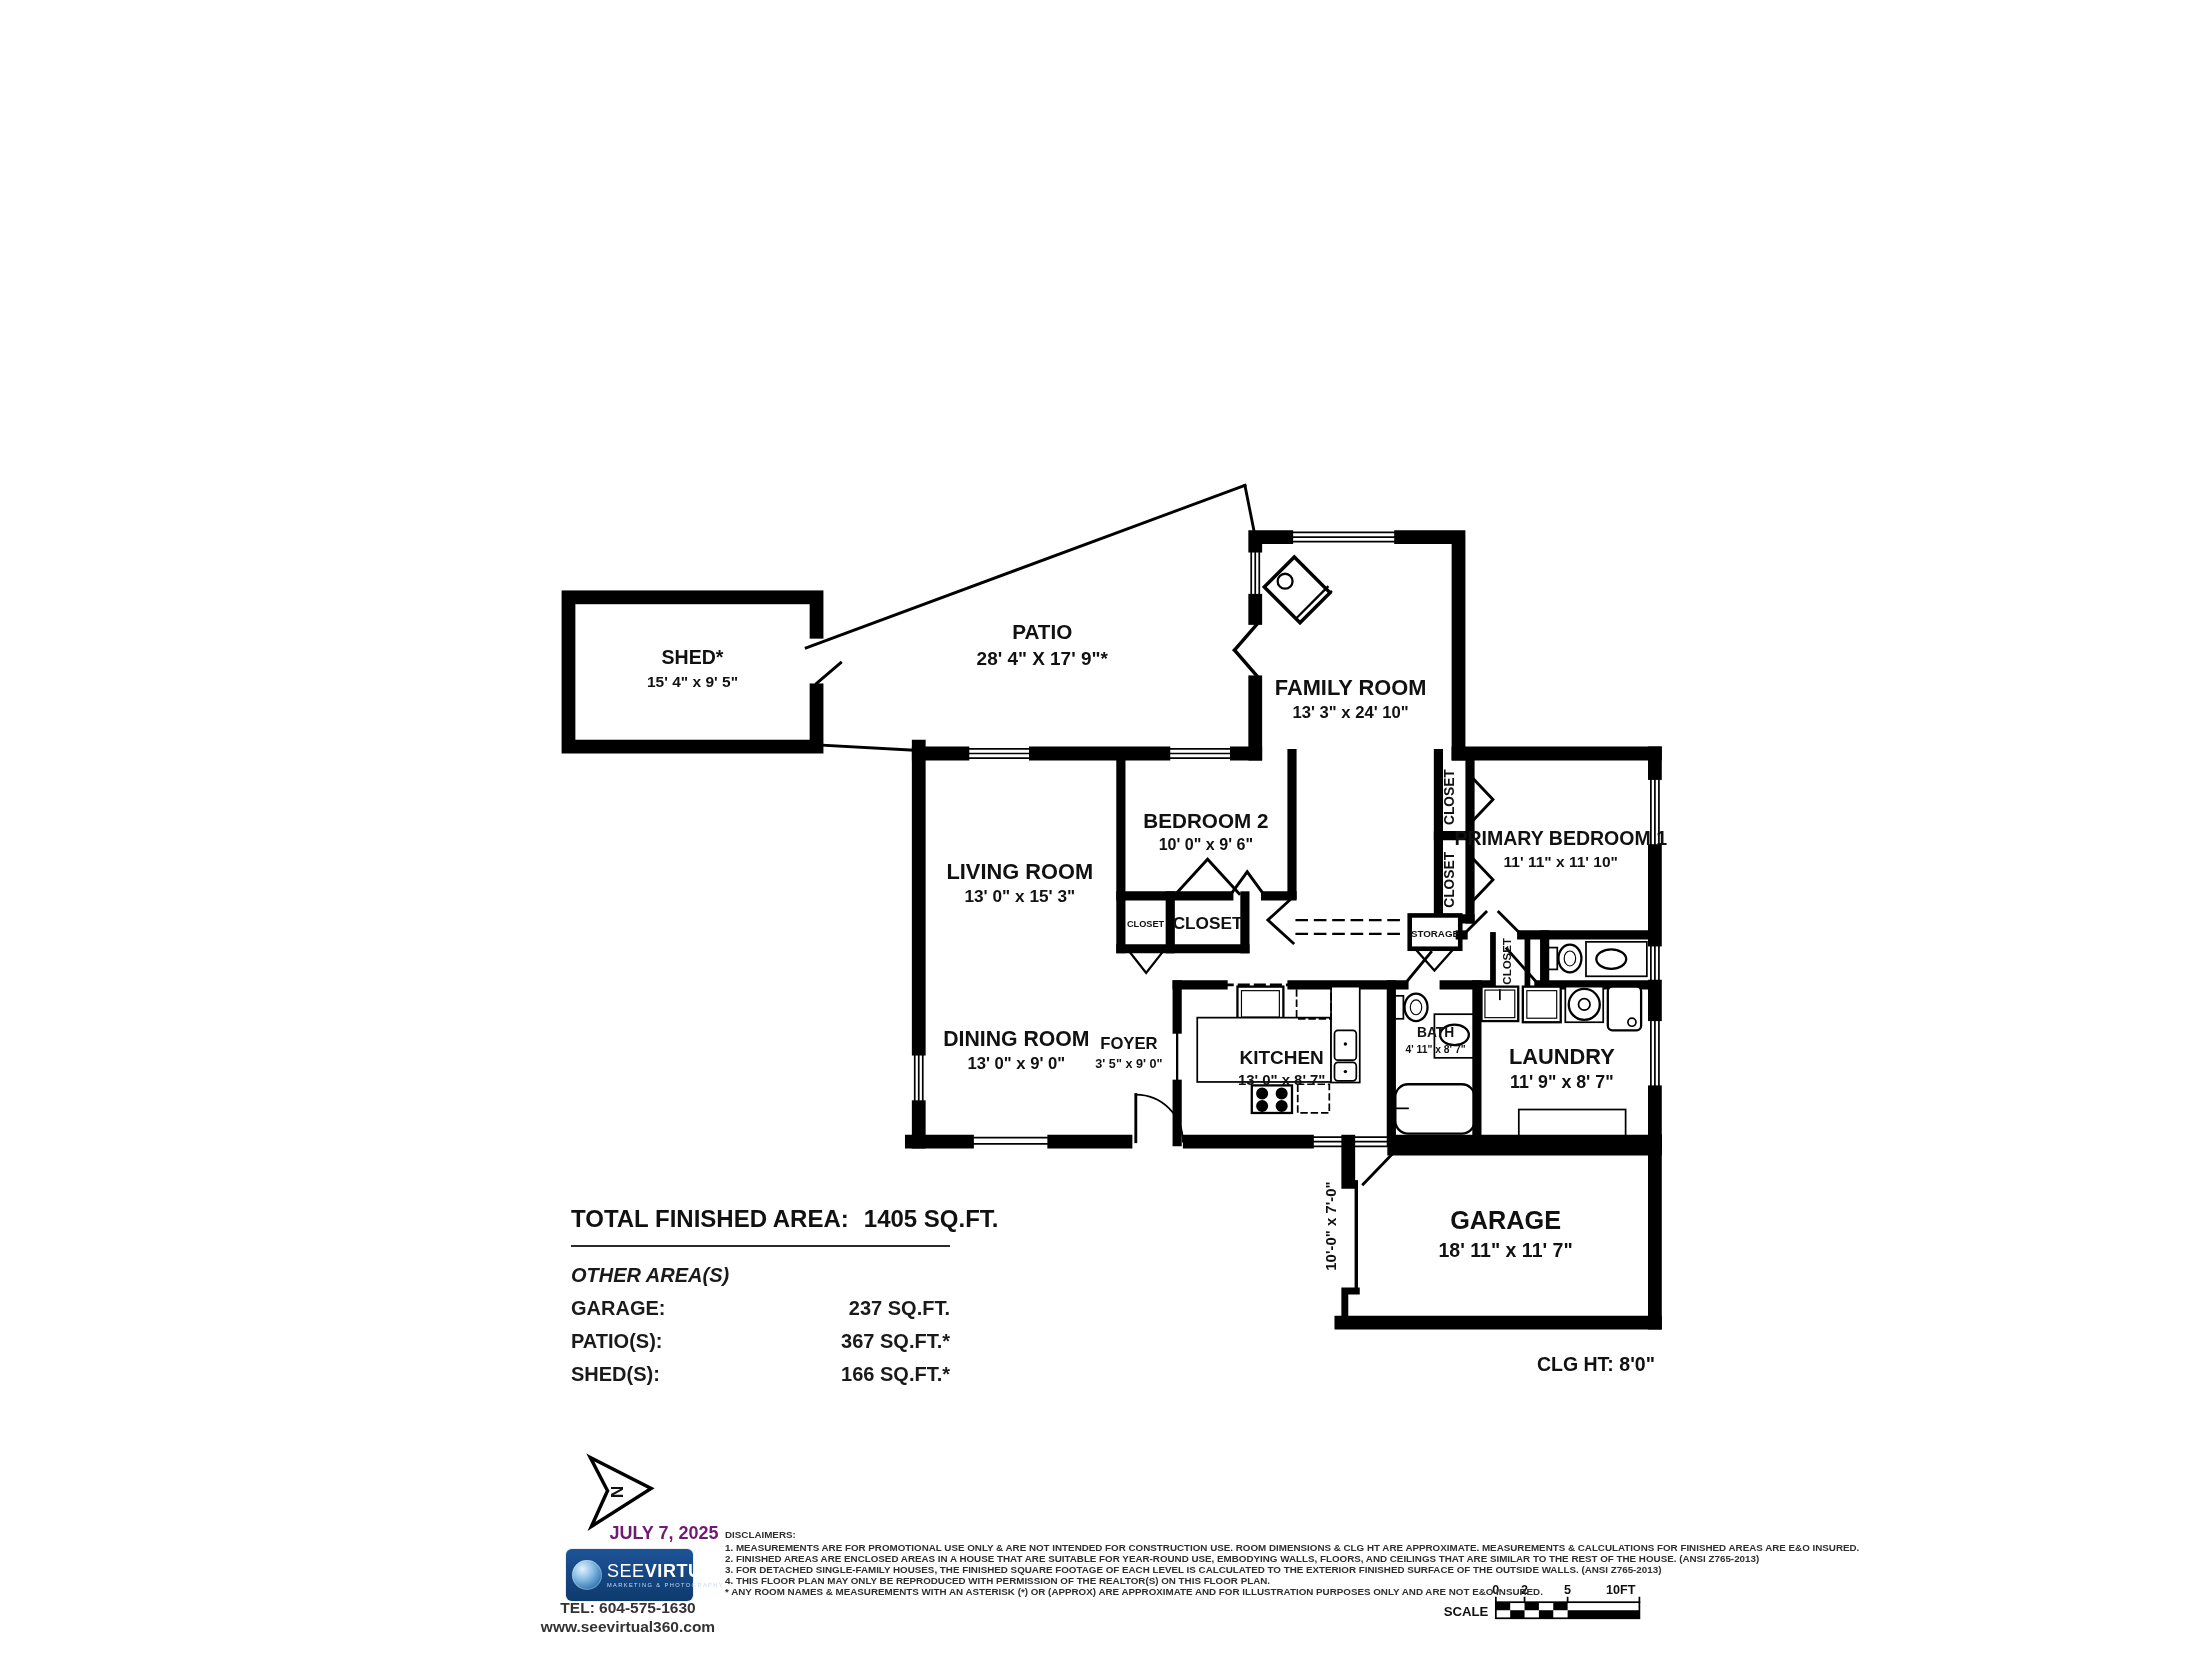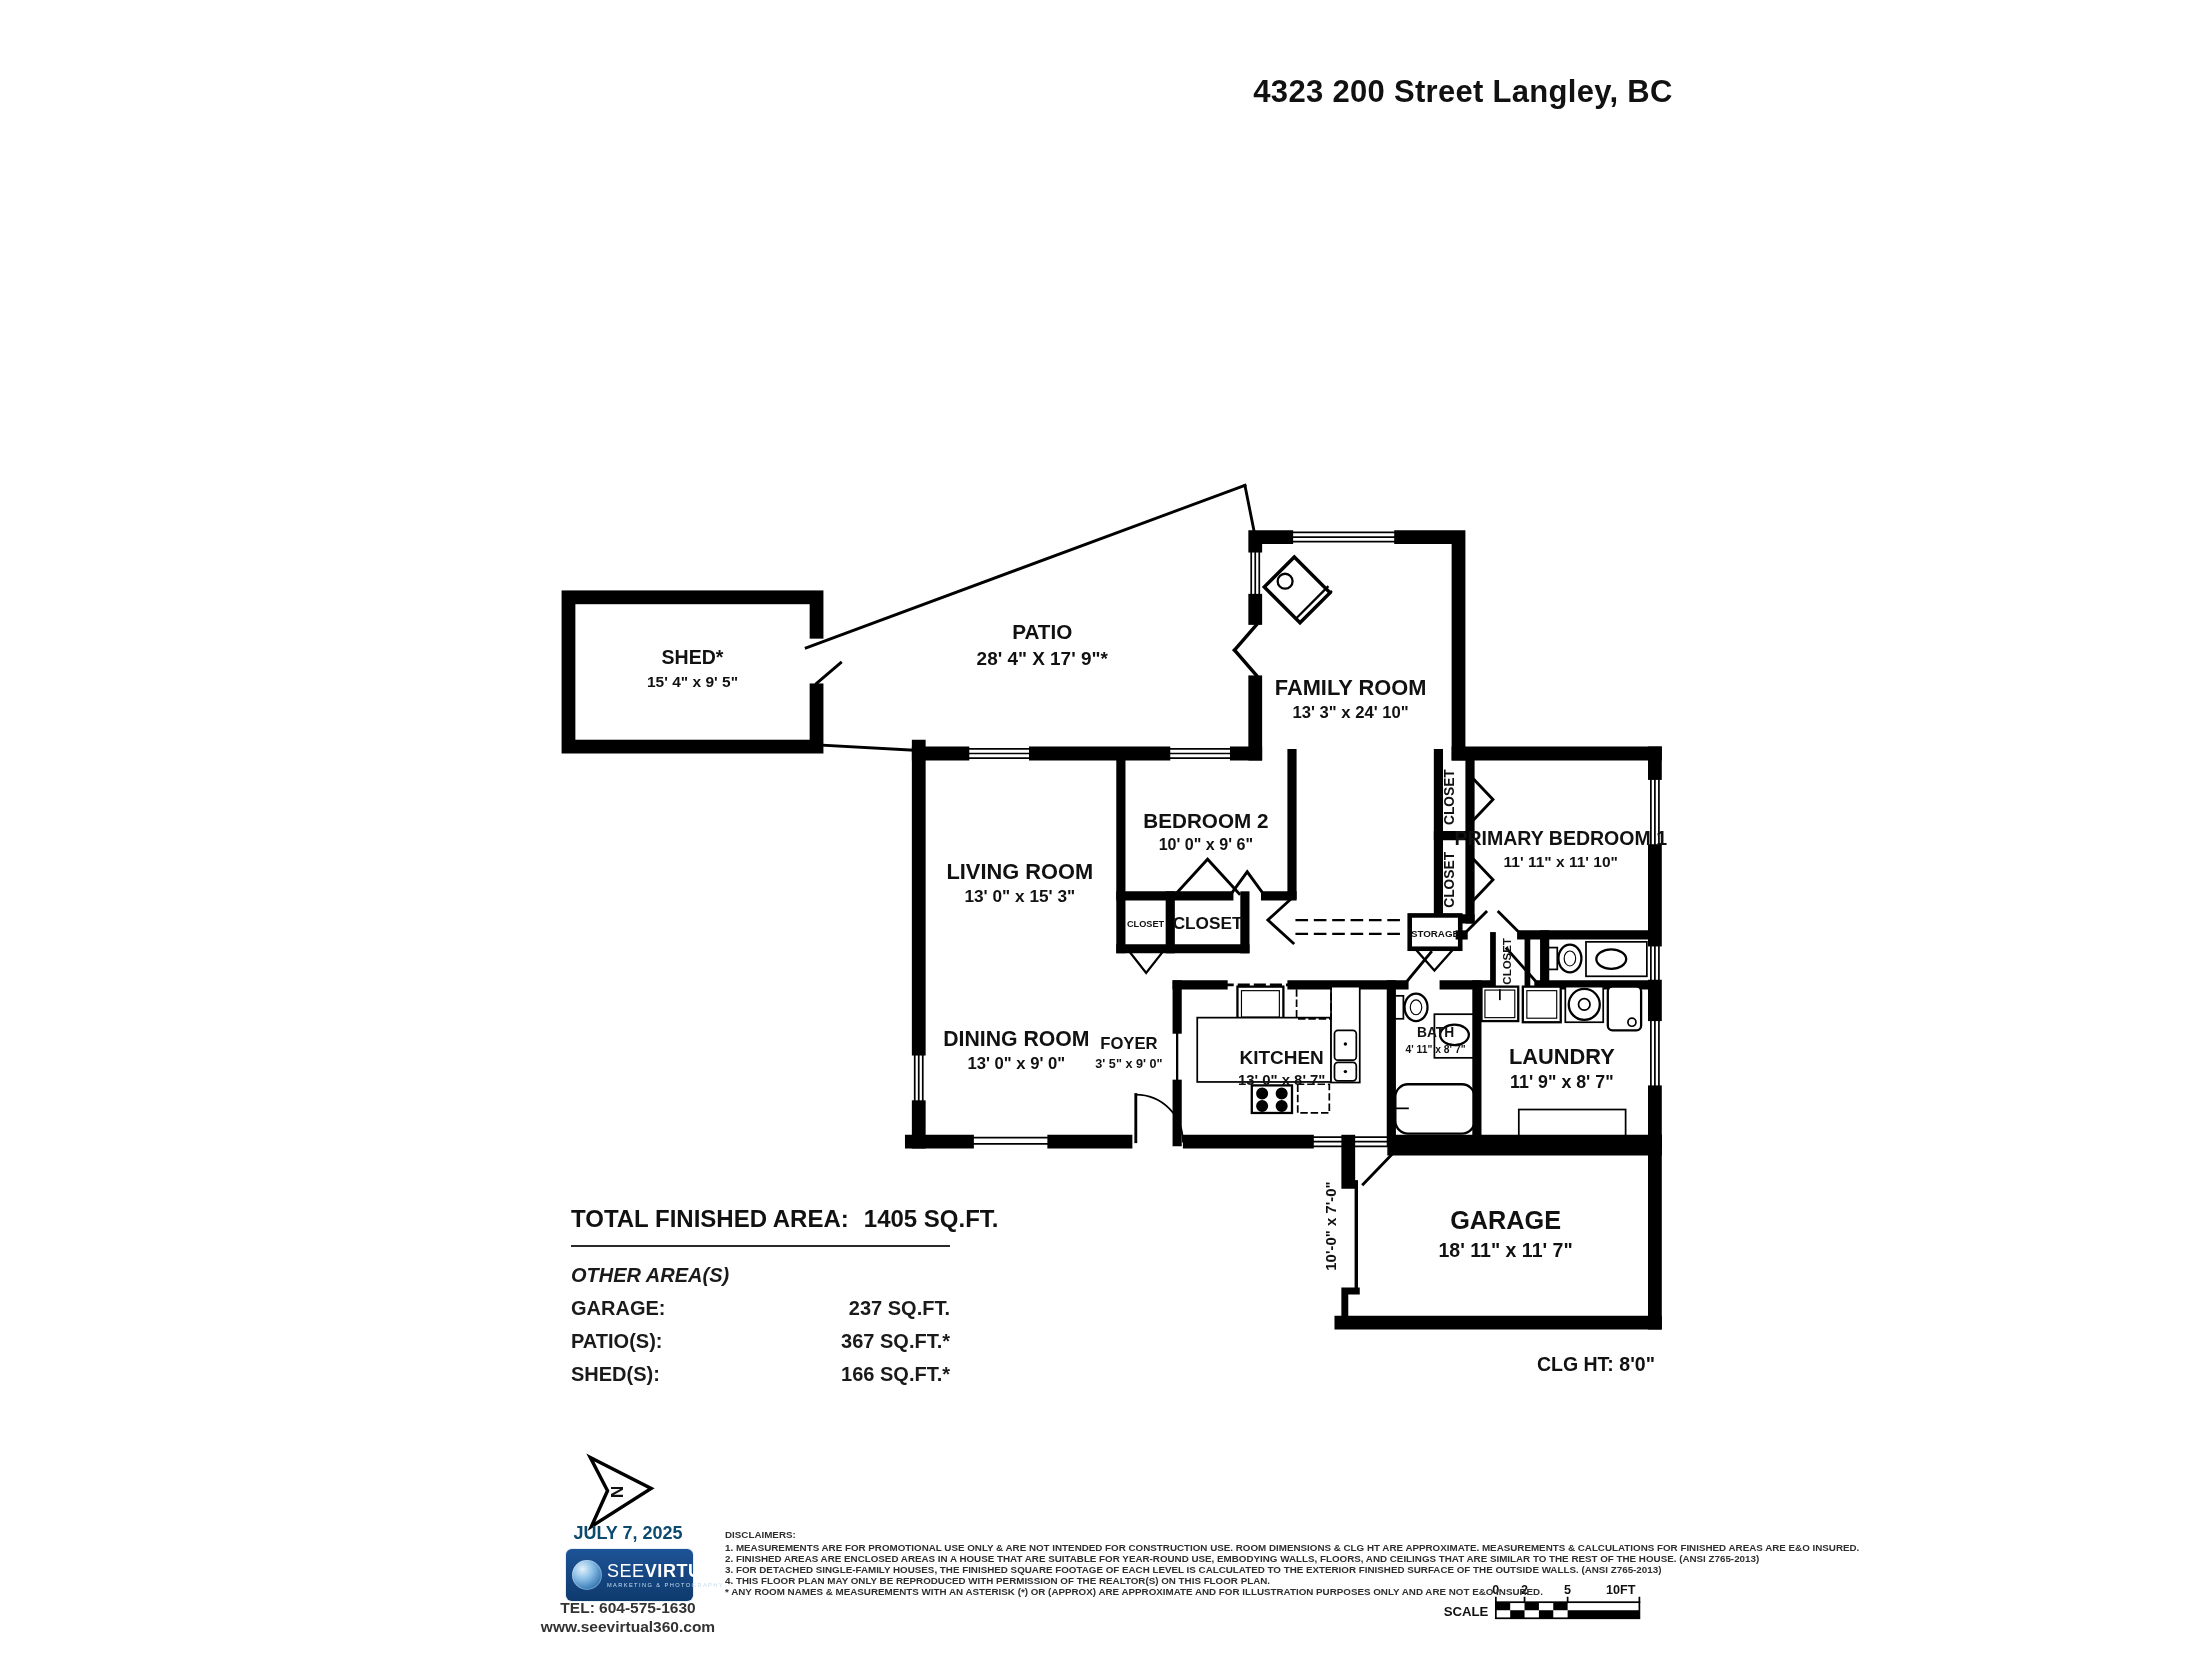--- a/index.html
+++ b/index.html
@@ -13,22 +13,22 @@
     font-size:31px; font-weight:700; color:#111; white-space:nowrap; letter-spacing:0.3px;
   }
   
   .areas { position:absolute; left:571px; top:1205px; width:379px; }
   .areas .total { font-size:24px; font-weight:700; color:#111; white-space:nowrap; }
   .areas .total .val { margin-left:15px; }
   .areas .rule { border-bottom:2.9px solid #2a2a2a; margin-top:11.5px; width:379px; }
   .areas .other { font-style:italic; font-weight:600; font-size:20px; margin-top:17px; }
   .areas .row { display:flex; justify-content:space-between; font-size:20px; font-weight:600; margin-top:10px; }
   
-  .f-date { position:absolute; left:628px; top:1523px; transform:translateX(-50%);
-            font-size:18px; font-weight:700; color:#0c4a6e; white-space:nowrap; }
+  .f-date { position:absolute; left:664px; top:1523px; transform:translateX(-50%);
+            font-size:18px; font-weight:700; color:#701a75; white-space:nowrap; }
   .logo { position:absolute; left:566px; top:1549px; width:127px; height:52px; box-sizing:border-box;
           background:linear-gradient(#1d5397,#0e3a6d); border-radius:5.7px; display:flex;
           align-items:center; padding:3.4px 5.7px; box-shadow:0 0 0 1.1px #e8eef5; }
   .logo-orb { width:30px; height:30px; border-radius:50%; flex:0 0 auto; margin-right:5.2px;
           background:radial-gradient(circle at 35% 30%, #e3f1fb 0%, #8dc0e6 35%, #3f7fb9 70%, #24578d 100%);
           box-shadow:0 0 0 1.1px rgba(255,255,255,0.25) inset; }
   .logo-txt { display:flex; flex-direction:column; line-height:1; }
   .logo-main { color:#ffffff; font-size:18px; letter-spacing:0.6px; white-space:nowrap; }
   .logo-main .see { font-weight:400; } .logo-main .virtual { font-weight:700; }
   .logo-tag { color:#c7dcf0; font-size:5.7px; letter-spacing:1.4px; margin-top:2.9px; white-space:nowrap; }
@@ -40,21 +40,20 @@
   .disc { position:absolute; left:725px; top:1529px; font-size:9.8px; font-weight:600;
           color:#2e2e2e; line-height:11px; }
   .disc div { white-space:nowrap; }
   .disc .h { margin-bottom:1.7px; }
 </style>
 </head>
 <body>
 
 <div class="page">
 
-  <div class="title">4323 200 Street Langley, BC</div>
 
   <svg class="plan-svg" viewBox="0 0 3840 2880" fill="none" stroke="#000" stroke-linecap="square">
 
     <g>
       <rect x="990" y="1040" width="432" height="260" stroke-width="24" fill="#fff"></rect>
       <rect x="1404" y="1112" width="36" height="78" fill="#fff" stroke="none"></rect>
       <line x1="1422" y1="1190" x2="1464" y2="1154" stroke-width="5"></line>
     </g>
 
     <g>

